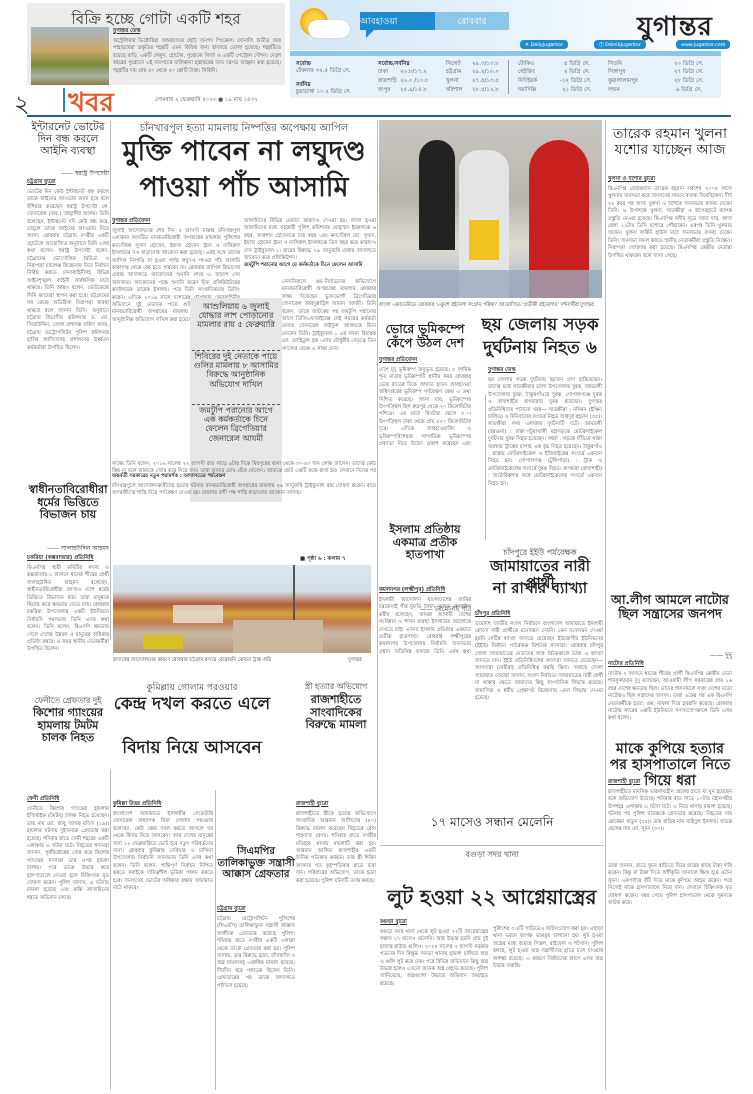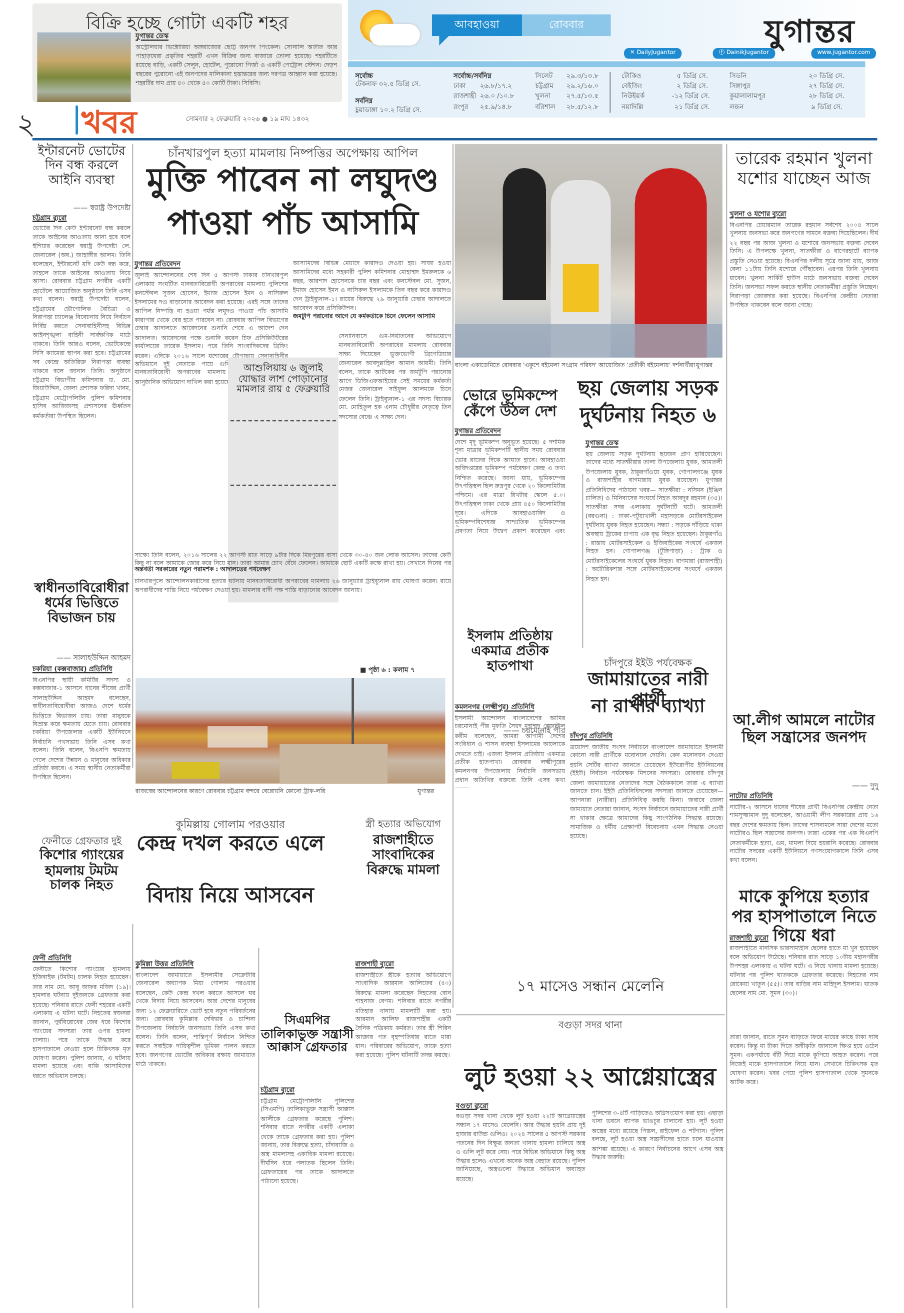--- a/index.html
+++ b/index.html
@@ -13,21 +13,21 @@
 
 #teaser{left:27px;top:3px;width:258px;height:82px;background:#ececea;border-radius:2px}
 #teaser .t-title{position:absolute;left:0;top:4px;width:100%;text-align:center;font-size:15px;color:#333}
 #teaser .t-img{position:absolute;left:4px;top:24px;width:78px;height:58px;background:linear-gradient(180deg,#a8b8c8 0%,#c9a86b 40%,#7c8a3e 65%,#a9b4a0 85%,#8a7a4a 100%)}
 #teaser .t-body{position:absolute;left:86px;top:24px;width:168px}
 
 #weather{left:290px;top:0;width:463px;height:100px}
 #w-top{position:absolute;left:0;top:0;width:431px;height:50px;background:linear-gradient(90deg,#d3e7f5,#eaf4fb 60%,#fff)}
 #w-sun{position:absolute;left:10px;top:8px;width:28px;height:28px;border-radius:50%;background:radial-gradient(circle,#ffd23c 40%,#f6a91c 70%,transparent 72%)}
 #w-cloud{position:absolute;left:18px;top:20px;width:42px;height:18px;background:#fff;border-radius:10px;box-shadow:0 0 2px #bbb}
-#w-tab1{position:absolute;left:70px;top:12px;width:75px;height:18px;background:#1e8bd0;color:#fff;font-size:9px;text-align:center;line-height:18px}
+#w-tab1{position:absolute;left:70px;top:12px;width:75px;height:18px;background:#1e8bd0;color:#fff;font-size:9px;line-height:18px}
 #w-tab1:after{content:"";position:absolute;left:6px;top:18px;border-left:8px solid #1e8bd0;border-bottom:8px solid transparent}
 #w-tab2{position:absolute;left:145px;top:12px;width:74px;height:18px;background:#8cc7ea;color:#fff;font-size:9px;text-align:center;line-height:18px}
 #logo{position:absolute;left:310px;top:6px;width:150px;height:30px;font-size:26px;font-weight:bold;color:#222;text-align:center;font-family:"DejaVu Serif",serif;letter-spacing:1px}
 .social{position:absolute;top:40px;height:9px;background:#1e8bd0;color:#fff;font-family:"DejaVu Sans",sans-serif;font-size:4.8px;line-height:9px;padding:0 5px;border-radius:4px}
 #w-strip{position:absolute;left:0;top:51px;width:431px;height:5px;background:#8cc7ea}
 #w-table{position:absolute;left:0;top:56px;width:431px;height:42px;background:#e6f1f9}
 .wc{position:absolute;font-family:"DejaVu Sans",sans-serif;font-size:5.5px;color:#555;white-space:nowrap}
 .wc.b{font-weight:bold;color:#333}
 #w-sep{position:absolute;left:218px;top:60px;width:1px;height:34px;background:#999}
 
@@ -147,21 +147,23 @@
 <div class="abs" style="left:244px;top:217px;width:132px">
   <div class="body-text" style="height:44px">আসামিদের বিভিন্ন মেয়াদে কারাদণ্ড দেওয়া হয়। সাজা হওয়া আসামিদের মধ্যে সহকারী পুলিশ কমিশনার মোহাম্মদ ইমরুলকে ৬ বছর, আরশাদ হোসেনকে চার বছর এবং কনস্টেবল মো. সুজন, ইমাজ হোসেন ইমন ও নাসিরুল ইসলামকে তিন বছর করে কারাদণ্ড দেন ট্রাইব্যুনাল-১। রায়ের বিরুদ্ধে ২৯ জানুয়ারি চেম্বার আদালতে আবেদন করে প্রসিকিউশন।</div>
   <div class="body-text" style="height:14px;color:#222;font-weight:bold">জমটুপি পরানোর আগে যে কর্মকর্তাকে চিনে ফেলেন আসামি</div>
 </div>
 <div class="abs" style="left:282px;top:278px;width:94px">
   <div class="body-text" style="height:200px">সেনানিবাসে গুম-নির্যাতনের অভিযোগে মানবতাবিরোধী অপরাধের মামলায় রোববার সাক্ষ্য দিয়েছেন ভুক্তভোগী ব্রিগেডিয়ার জেনারেল আবদুল্লাহিল আমান আযমী। তিনি বলেন, তাকে আটকের পর জমটুপি পরানোর আগে ডিজিএফআইয়ের সেই সময়ের কর্মকর্তা মেজর জেনারেল সাইফুল আলমকে চিনে ফেলেন তিনি। ট্রাইব্যুনাল-১ এর সদস্য বিচারক মো. মোহিতুল হক এনাম চৌধুরীর নেতৃত্বে তিন সদস্যের বেঞ্চে এ সাক্ষ্য দেন।</div>
 </div>
 <div id="box" class="abs" style="left:190px;top:298px;width:92px;height:204px">
   <div class="hl" style="padding:4px 3px;font-size:8px;height:50px">আশুলিয়ায় ৬ জুলাই যোদ্ধার লাশ পোড়ানোর মামলার রায় ৫ ফেব্রুয়ারি</div>
   <div class="dash" style="left:2px;top:52px;width:88px"></div>
+  <div class="hl" style="padding:4px 3px;font-size:8px;height:54px">শিবিরের দুই নেতাকে পায়ে গুলির মামলায় ৮ আসামির বিরুদ্ধে আনুষ্ঠানিক অভিযোগ দাখিল</div>
   <div class="dash" style="left:2px;top:106px;width:88px"></div>
+  <div class="hl" style="padding:4px 3px;font-size:8px">জমটুপি পরানোর আগে এক কর্মকর্তাকে চিনে ফেলেন ব্রিগেডিয়ার জেনারেল আযমী</div>
 </div>
 <div class="abs" style="left:112px;top:460px;width:264px">
   <div class="body-text" style="height:12px">সাক্ষ্যে তিনি বলেন, ২০১৬ সালের ২২ আগস্ট রাত সাড়ে ৯টার দিকে মিরপুরের বাসা থেকে ৩০-৪০ জন লোক আসেন। তাদের কেউ কিছু না বলে আমাকে জোর করে নিয়ে যান। তারা আমার চোখ বেঁধে ফেলেন। আমাকে ছোট একটি কক্ষে রাখা হয়। সেখানে দিনের পর দিন জিজ্ঞাসাবাদ করা হয়েছে। আমি সেখান থেকে বের হতে পারব কিনা জানতাম না। সেখানে আমাকে নিয়মিত নির্যাতন করা হতো। দীর্ঘ সময় আমাকে আলো থেকে বঞ্চিত রাখা হয়েছিল। এরপর আমাকে অন্য একটি স্থানে নিয়ে যাওয়া হয়।</div>
   <div class="body-text" style="height:10px;font-weight:bold;color:#222">অন্তর্বর্তী সরকারের নতুন পরামর্শক : আদালতের পর্যবেক্ষণ</div>
   <div class="body-text" style="height:80px">চাঁনখারপুলে আন্দোলনকারীদের হত্যার ঘটনায় মানবতাবিরোধী অপরাধের মামলায় ২৬ জানুয়ারি ট্রাইব্যুনাল রায় ঘোষণা করেন। রায়ে অপরাধীদের শাস্তি নিয়ে পর্যবেক্ষণ দেওয়া হয়। মামলার বাদী পক্ষ শাস্তি বাড়ানোর আবেদন জানায়।</div>
 </div>
 <div class="abs" style="left:300px;top:555px;font-size:5.5px;font-family:'DejaVu Sans',sans-serif;font-weight:bold;color:#333">■ পৃষ্ঠা ৬ : কলাম ৭</div>
 
 <div class="photo" style="left:113px;top:565px;width:258px;height:88px;background:linear-gradient(180deg,#dbe6ef 0%,#d4dde4 30%,#b35c3a 45%,#d4a13b 55%,#c27c4e 65%,#c9b8a6 78%,#b89a7a 100%)">
   <div class="abs" style="left:180px;top:0;width:2px;height:70px;background:#555"></div>

